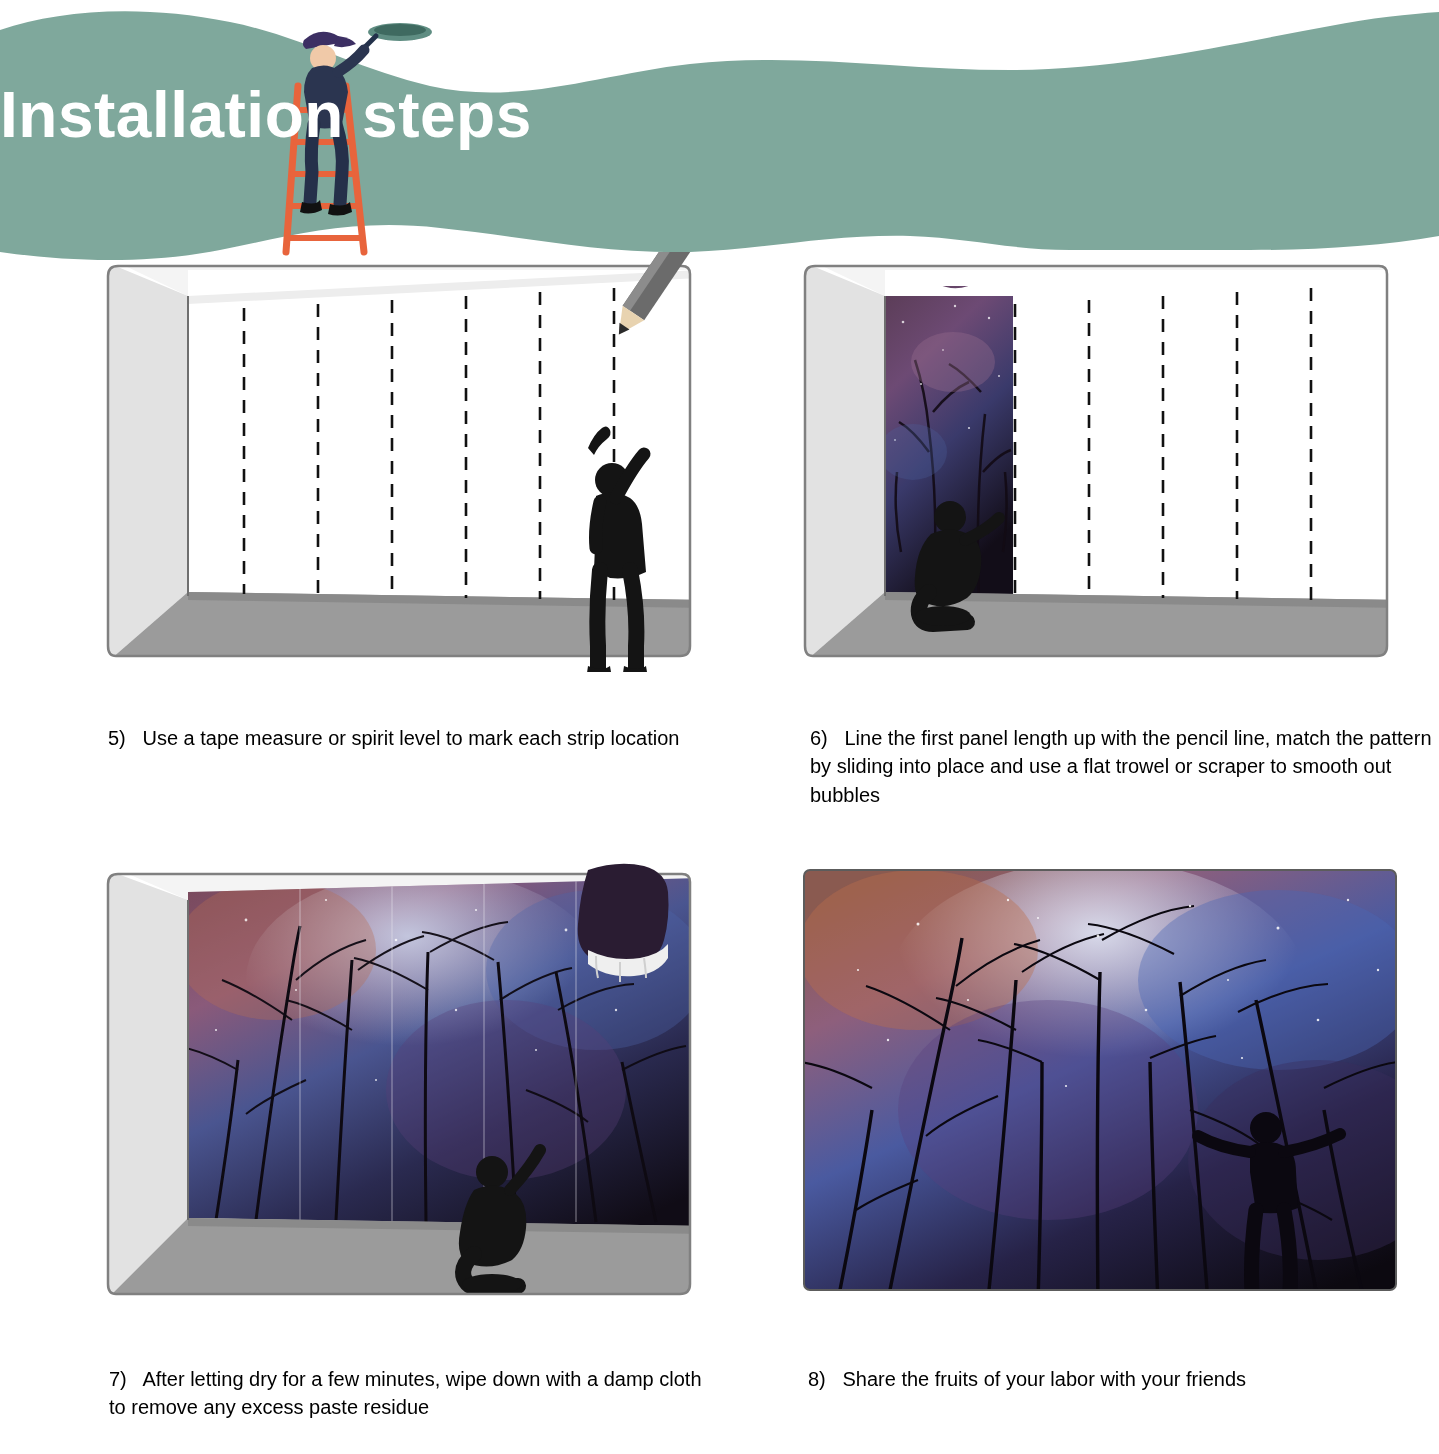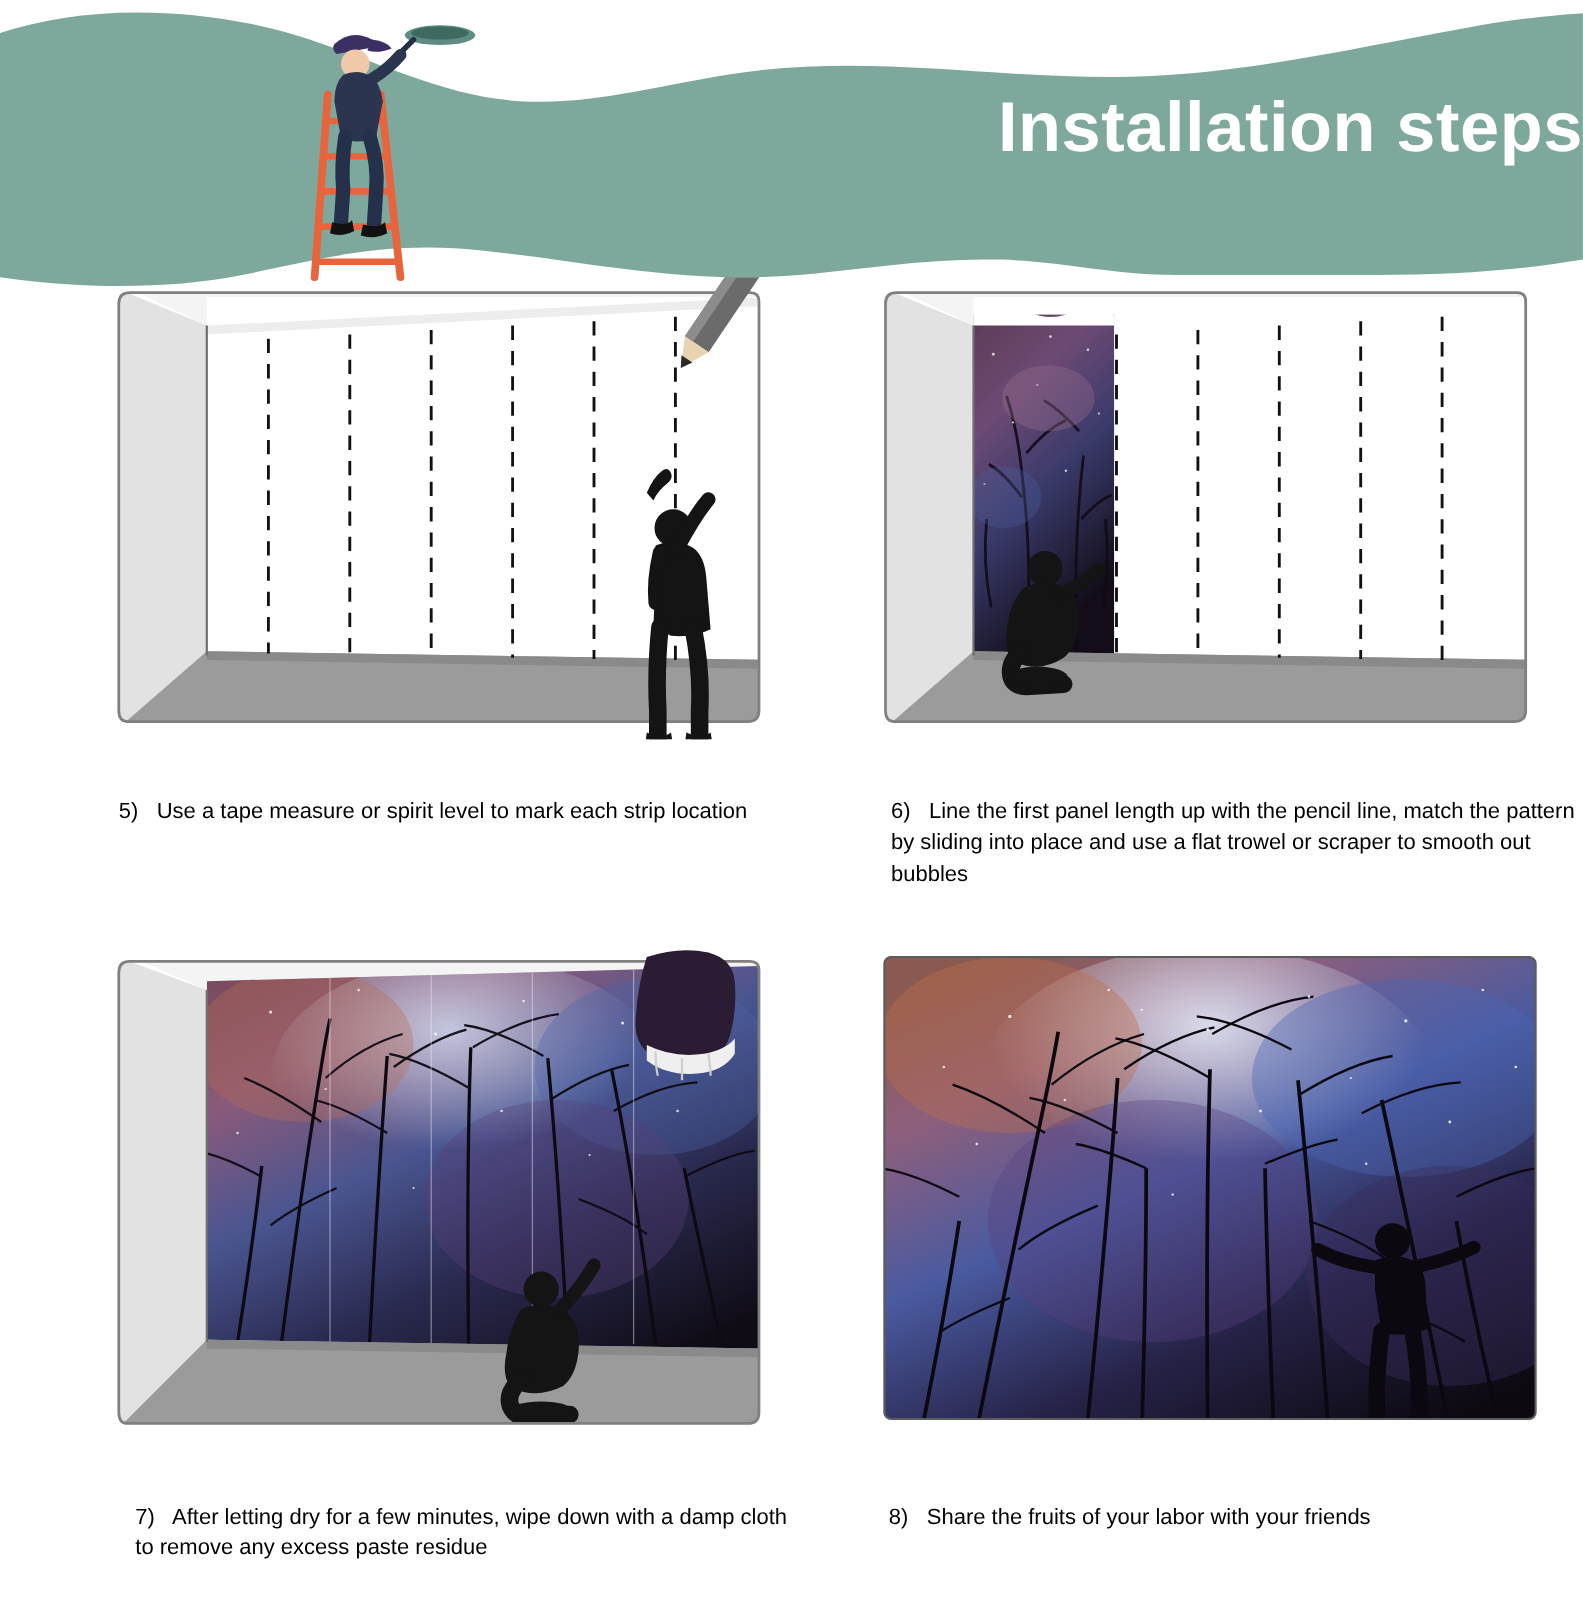--- a/index.html
+++ b/index.html
@@ -27,21 +27,21 @@
     position: absolute;
     left: 0; top: 0;
     width: 1439px;
     height: 270px;
   }
   .header-title {
     position: absolute;
     left: 0;
     top: 78px;
     width: 1439px;
-    text-align: right;
+    text-align: left;
     font-size: 64px;
     font-weight: 700;
     color: #ffffff;
     letter-spacing: 0.5px;
     font-family: "Liberation Sans", sans-serif;
   }
   .painter {
     position: absolute;
     left: 268px;
     top: 6px;
@@ -67,21 +67,21 @@
 
   .cap {
     position: absolute;
     font-size: 20px;
     line-height: 1.42;
     color: #000000;
     font-family: "Liberation Sans", sans-serif;
   }
   .cap-1 { left: 108px; top: 472px;  width: 600px; }
   .cap-2 { left: 810px; top: 472px;  width: 640px; }
-  .cap-3 { left: 123px; top: 1113px; width: 600px; }
+  .cap-3 { left: 109px; top: 1113px; width: 600px; }
   .cap-4 { left: 808px; top: 1113px; width: 640px; }
 
   .cap .num { white-space: pre; }
 
   
   .room {
     position: absolute;
     left: 0; top: 0;
     width: 100%; height: 100%;
   }

